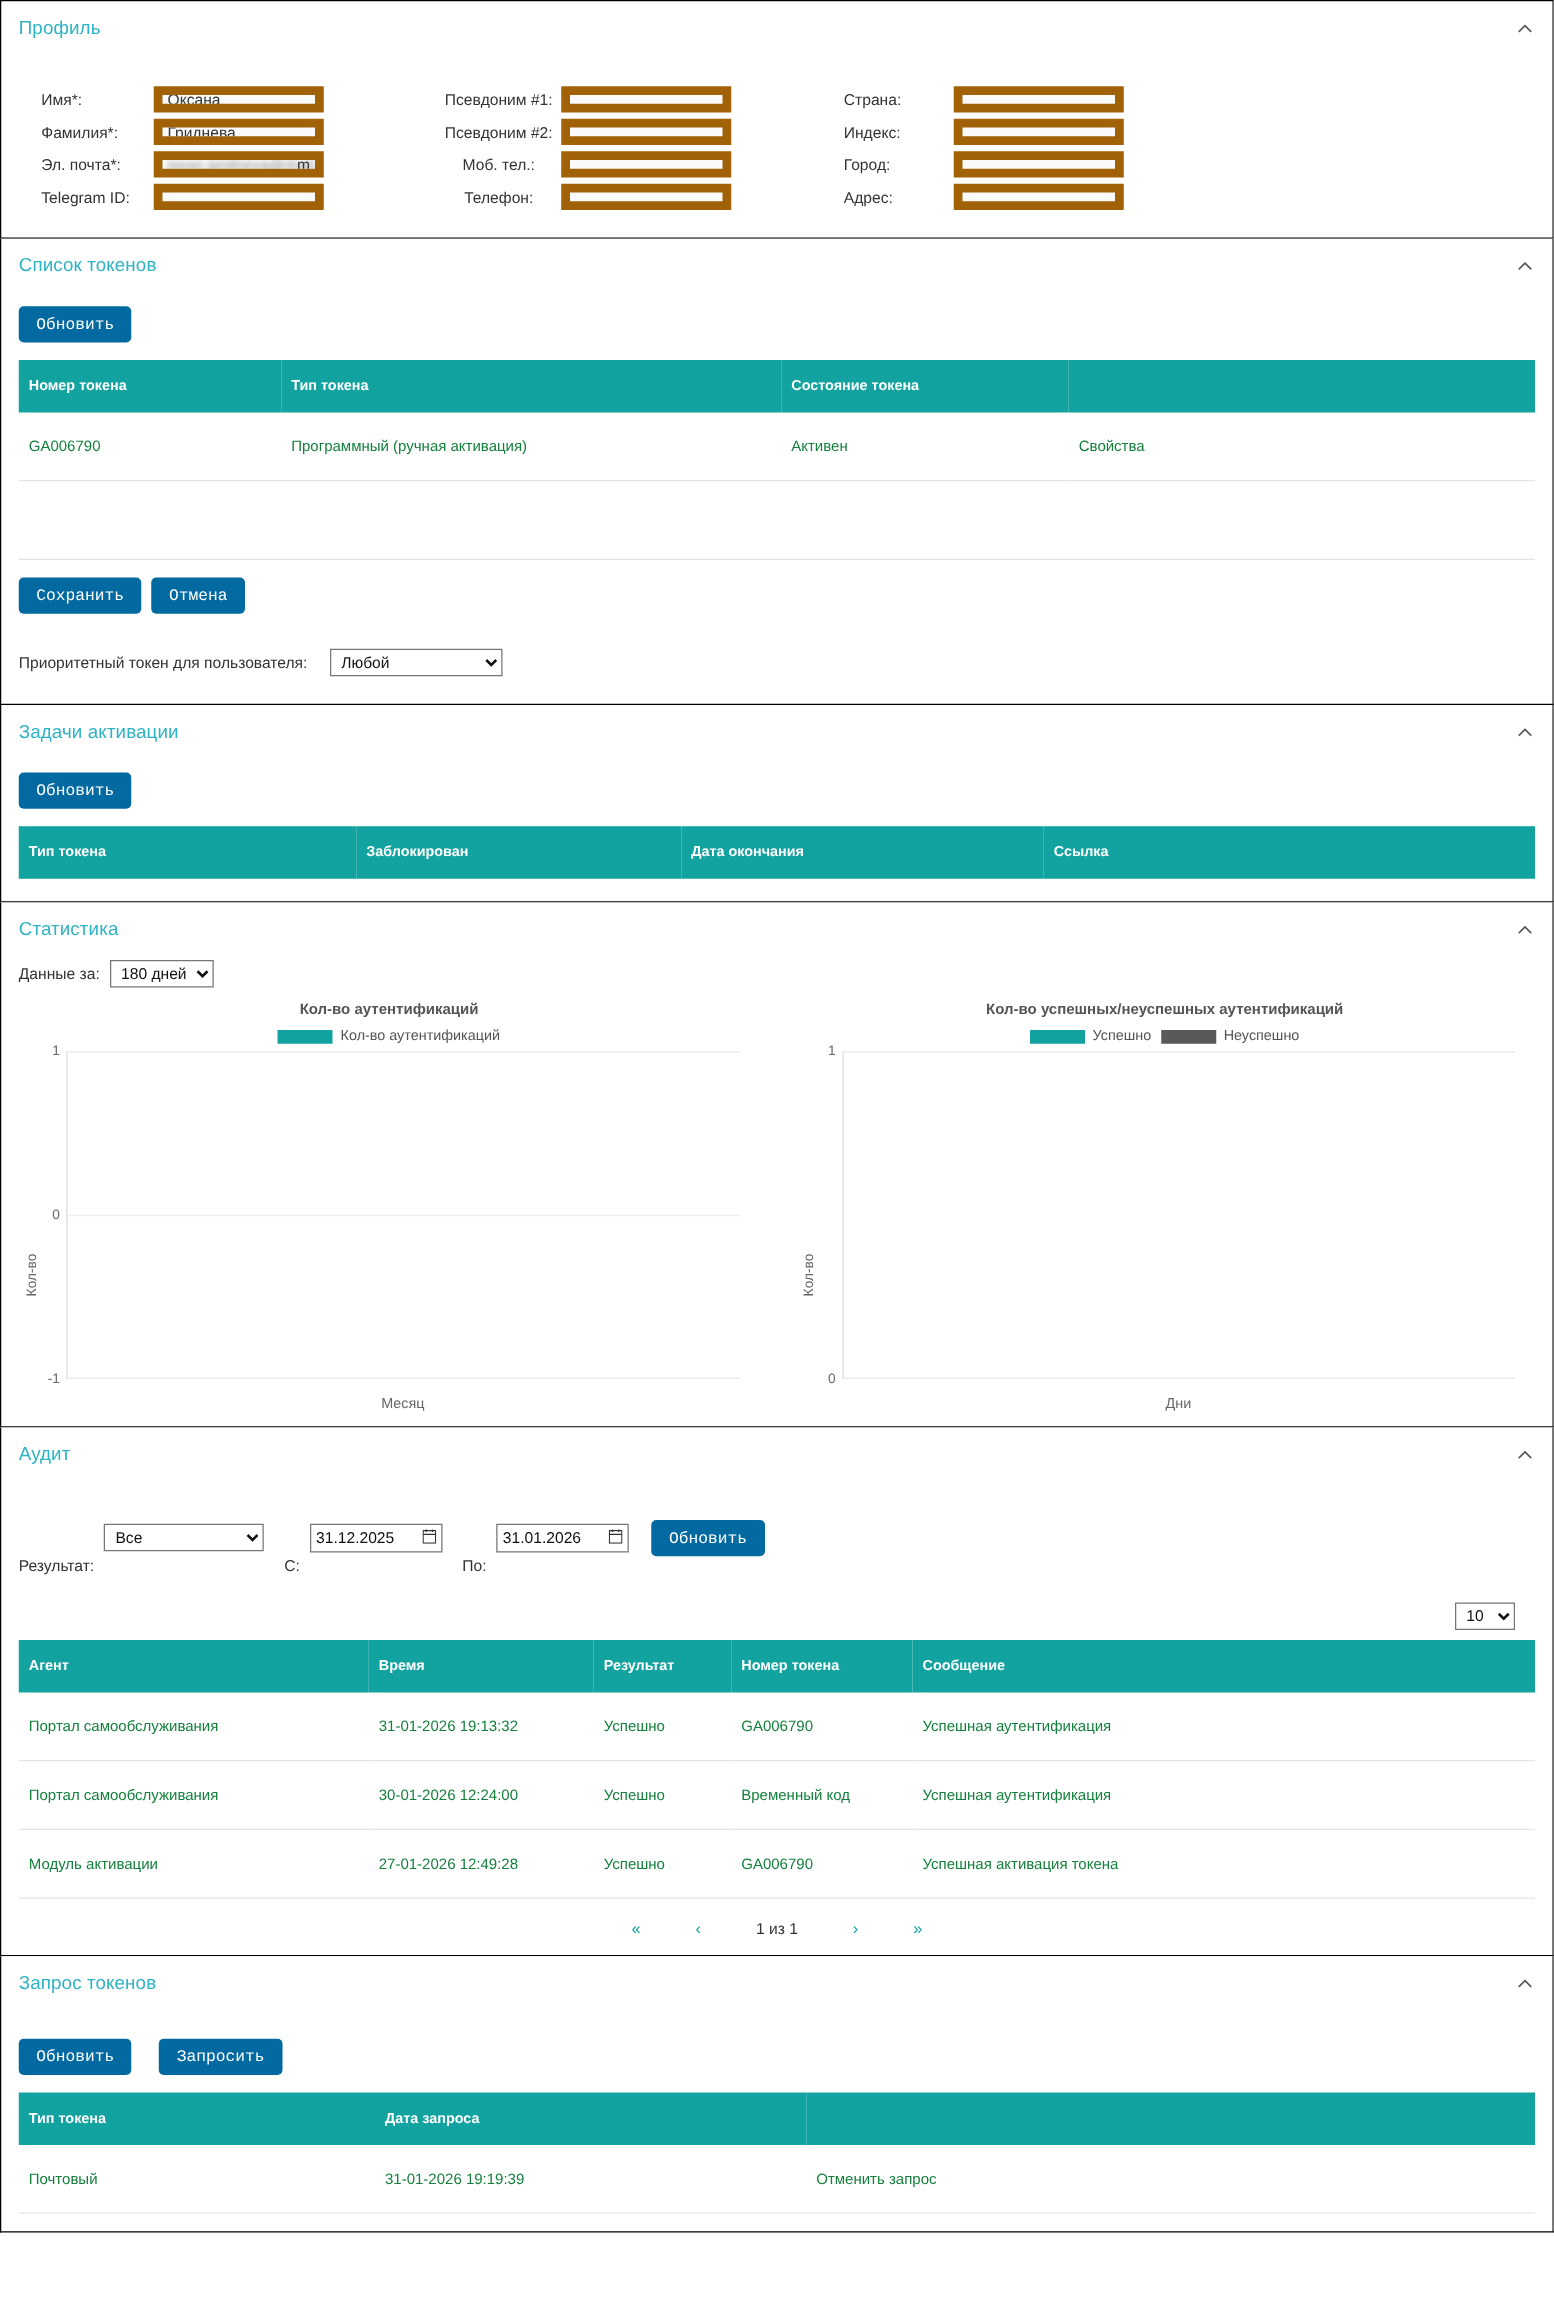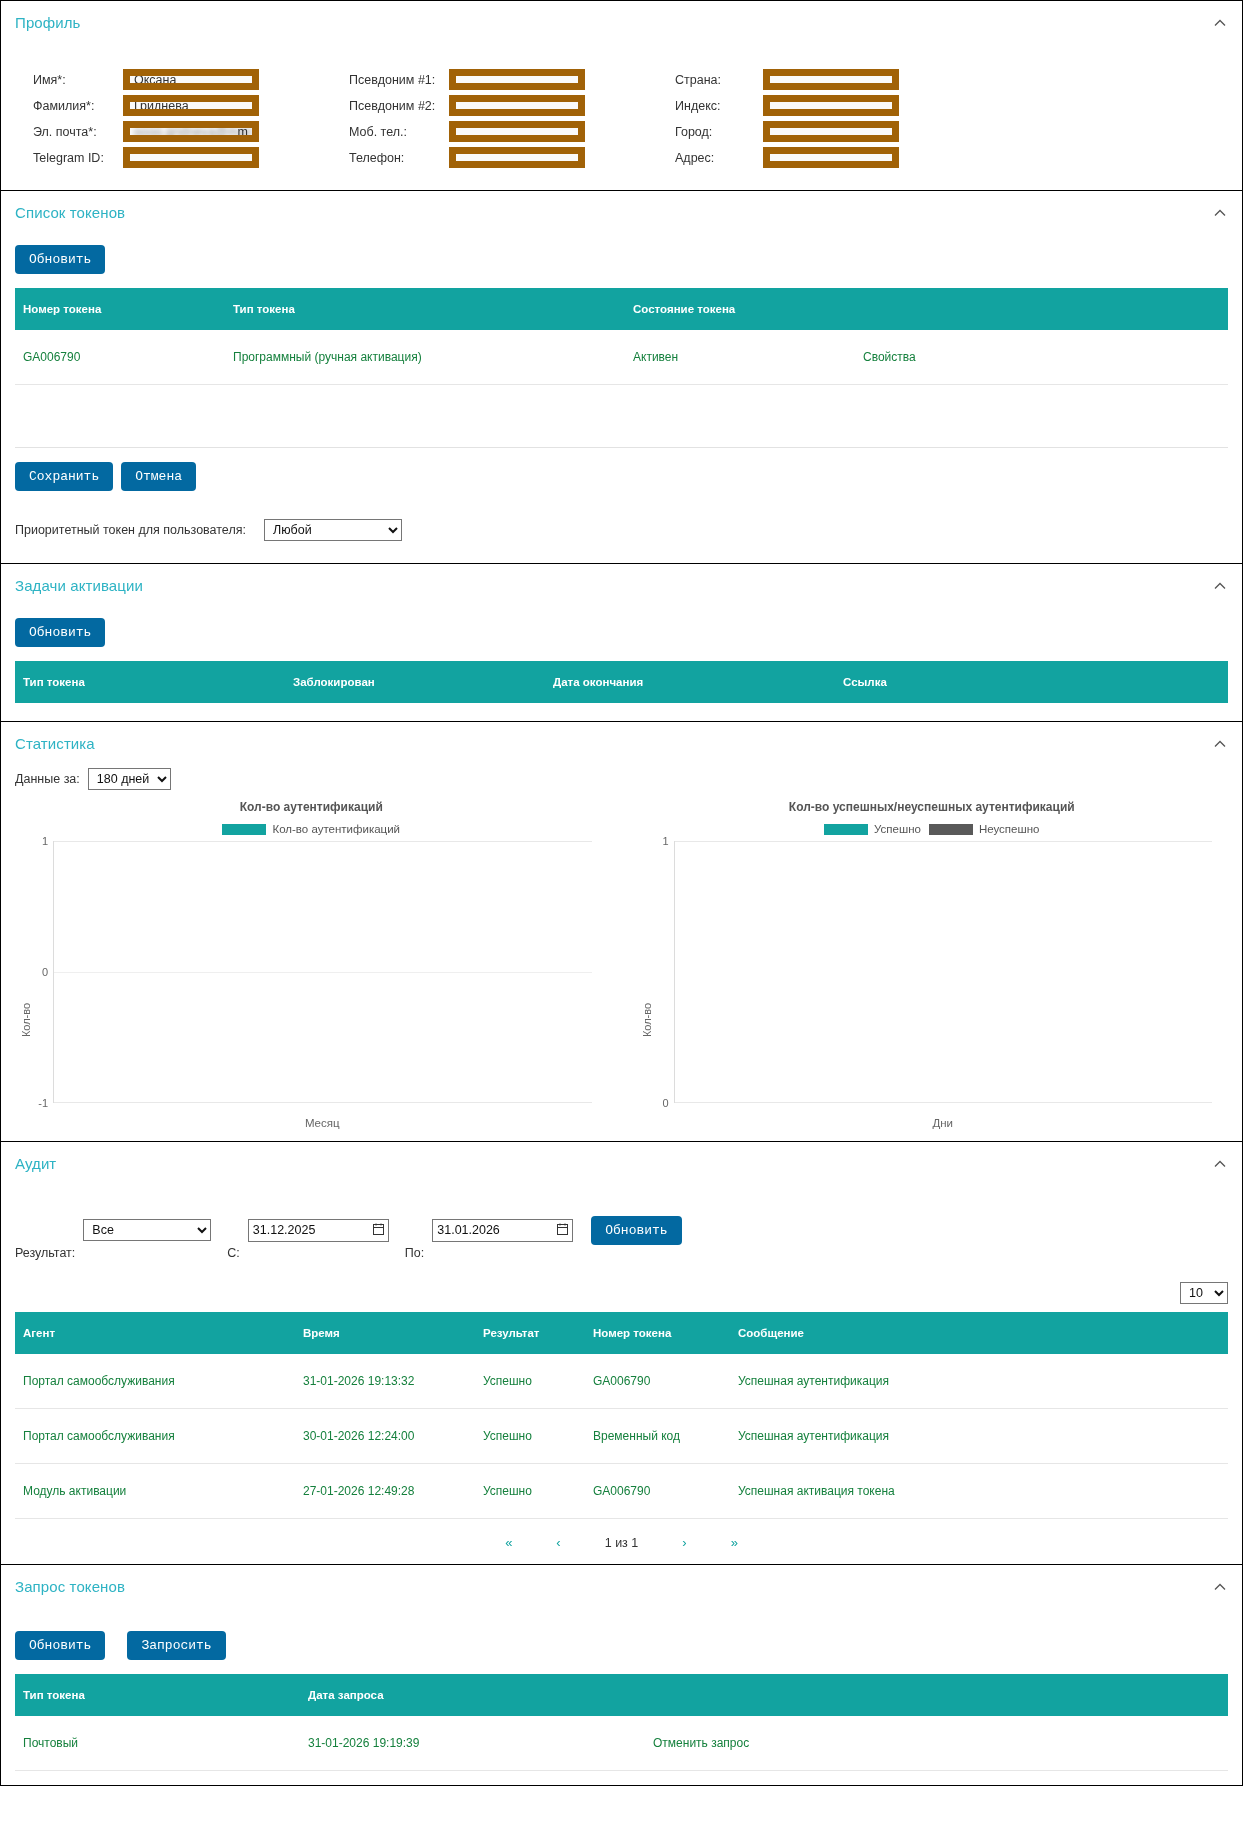--- a/index.html
+++ b/index.html
@@ -67,21 +67,21 @@
     align-items: center;
     height: 21px;
   }
   .flabel {
     font-size: 12.5px;
     color: #333;
     text-align: left;
     white-space: nowrap;
   }
   .c1 .flabel { width: 90px; }
-  .c2 .flabel { width: 100px; }
+  .c2 .flabel { width: 100px; text-align: center; }
   .c3 .flabel { width: 88px; }
   .finput {
     width: 136px;
     height: 21px;
     border: 7px solid #a16207;
     background: #fafafa;
     font-family: "Liberation Sans", sans-serif;
     font-size: 12.5px;
     color: #333;
     padding: 0 4px;
@@ -277,32 +277,32 @@
   }
   .audit-filters .lbl { font-size: 12.5px; margin-top: 46px; }
   input.datefield {
     font-family: "Liberation Sans", sans-serif;
     font-size: 12.5px;
     height: 23px;
     border: 1px solid #767676;
     padding: 0 4px;
     color: #111;
     background: #fff;
-    width: 141px;
+    width: 106px;
   }
   .date-wrap { position: relative; display: inline-flex; align-items: center; }
   .cal-icon {
     position: absolute;
     right: 5px;
     pointer-events: none;
   }
   .pager-size {
     display: flex;
     justify-content: flex-end;
-    padding: 6px 14px 8px 14px;
+    padding: 6px 30px 8px 14px;
   }
   .pager {
     display: flex;
     justify-content: center;
     align-items: center;
     gap: 0;
     padding: 16px 0 14px 0;
     color: #12a3a0;
     font-size: 13px;
   }

